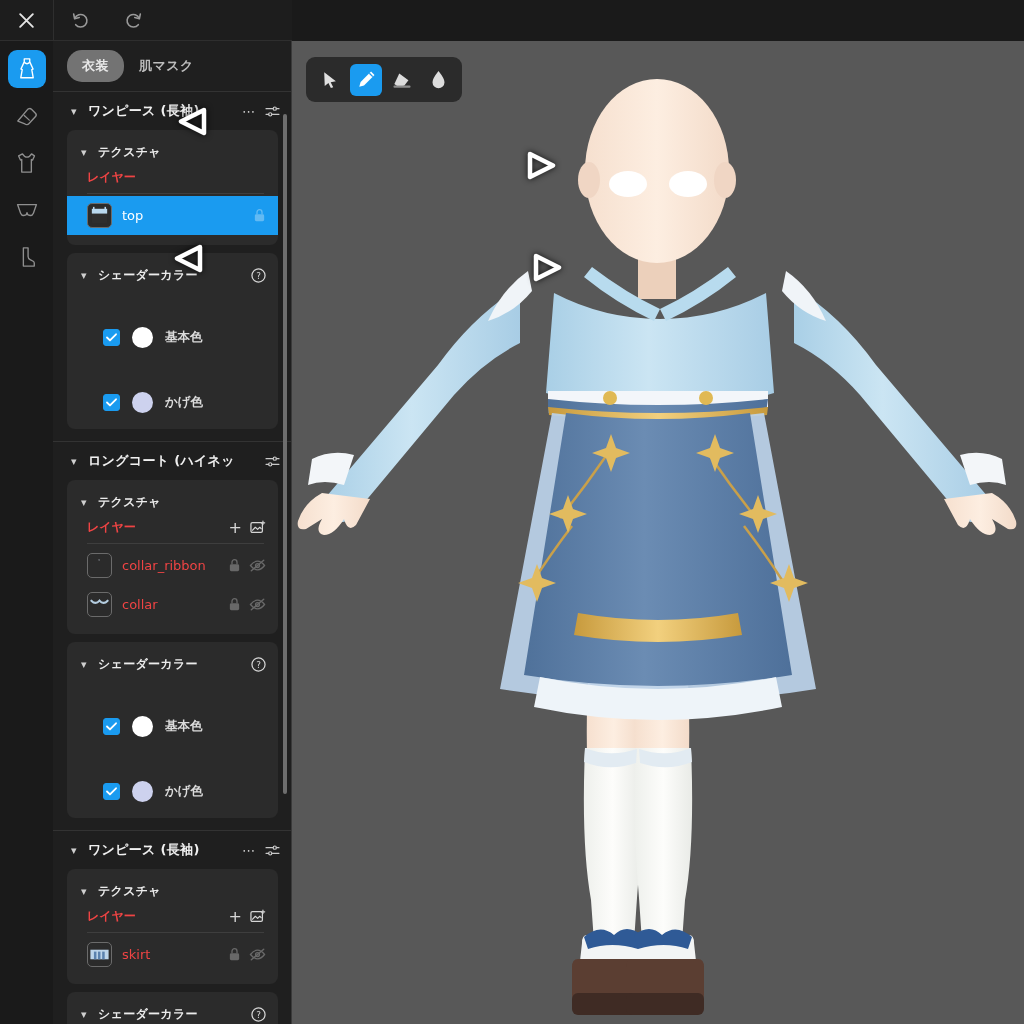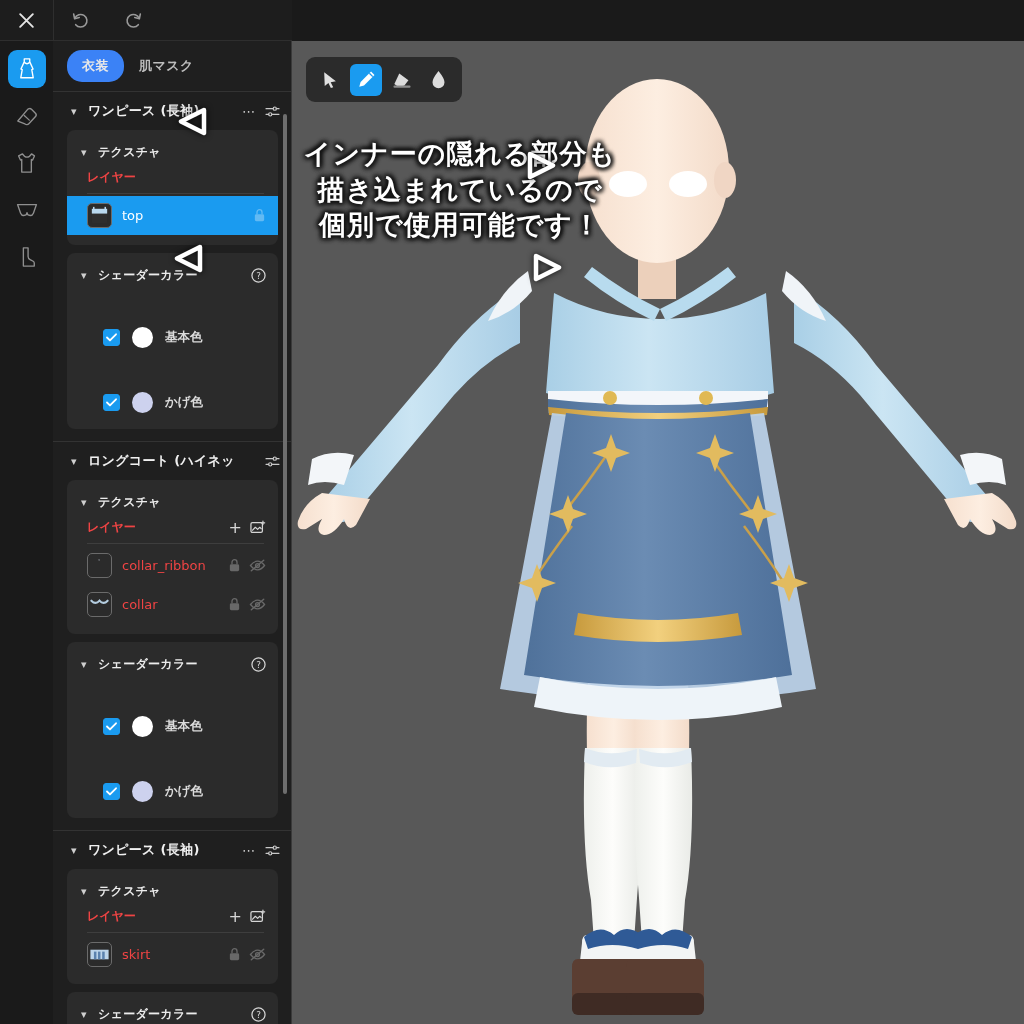--- a/index.html
+++ b/index.html
@@ -41,21 +41,21 @@
     background: #1f1f1f; overflow: hidden;
   }
   .tabs {
     height: 51px; display: flex; align-items: center; padding: 0 14px;
     border-bottom: 1px solid #333;
   }
   .tab {
     font-size: 13px; color: #bdbdbd; padding: 7px 15px; border-radius: 15px;
     font-weight: bold; letter-spacing: .5px;
   }
-  .tab.active { background: #3b82f6; color: #e8e8e8; }
+  .tab.active { background: #737373; color: #e8e8e8; }
 
   .scrollarea { position: relative; height: 932px; }
 
   .group { padding: 0 0 4px 0; }
   .group + .group { border-top: 1px solid #333; }
 
   .group-head {
     height: 38px; display: flex; align-items: center; padding: 0 12px 0 18px;
     gap: 7px;
   }
@@ -572,25 +572,20 @@
           <rect x="1.5" y="16.2" width="19" height="2.4" rx="1.2" fill="#8d8d8d"></rect>
         </svg>
       </div>
       <div class="tool">
         <svg width="15" height="19" viewBox="0 0 16 20">
           <path d="M8 1 q6.4 8 6.4 12 a6.4 6.4 0 0 1 -12.8 0 Q1.6 9 8 1z" fill="#dcdcdc"></path>
         </svg>
       </div>
     </div>
 
-    <div class="caption">
-      <div>インナーの隠れる部分も</div>
-      <div>描き込まれているので</div>
-      <div>個別で使用可能です！</div>
-    </div>
 
     <svg class="arrow" style="left:232px; top:108px;" width="34" height="34" viewBox="0 0 34 34">
       <path d="M6 5 L29 16.5 L6 28 Z" fill="none" stroke="#ffffff" stroke-width="4.5" stroke-linejoin="round"></path>
     </svg>
     <svg class="arrow" style="left:238px; top:210px;" width="34" height="34" viewBox="0 0 34 34">
       <path d="M6 5 L29 16.5 L6 28 Z" fill="none" stroke="#ffffff" stroke-width="4.5" stroke-linejoin="round"></path>
     </svg>
   </div>
 
   <svg class="arrow" style="left:176px; top:105px;" width="34" height="34" viewBox="0 0 34 34">

